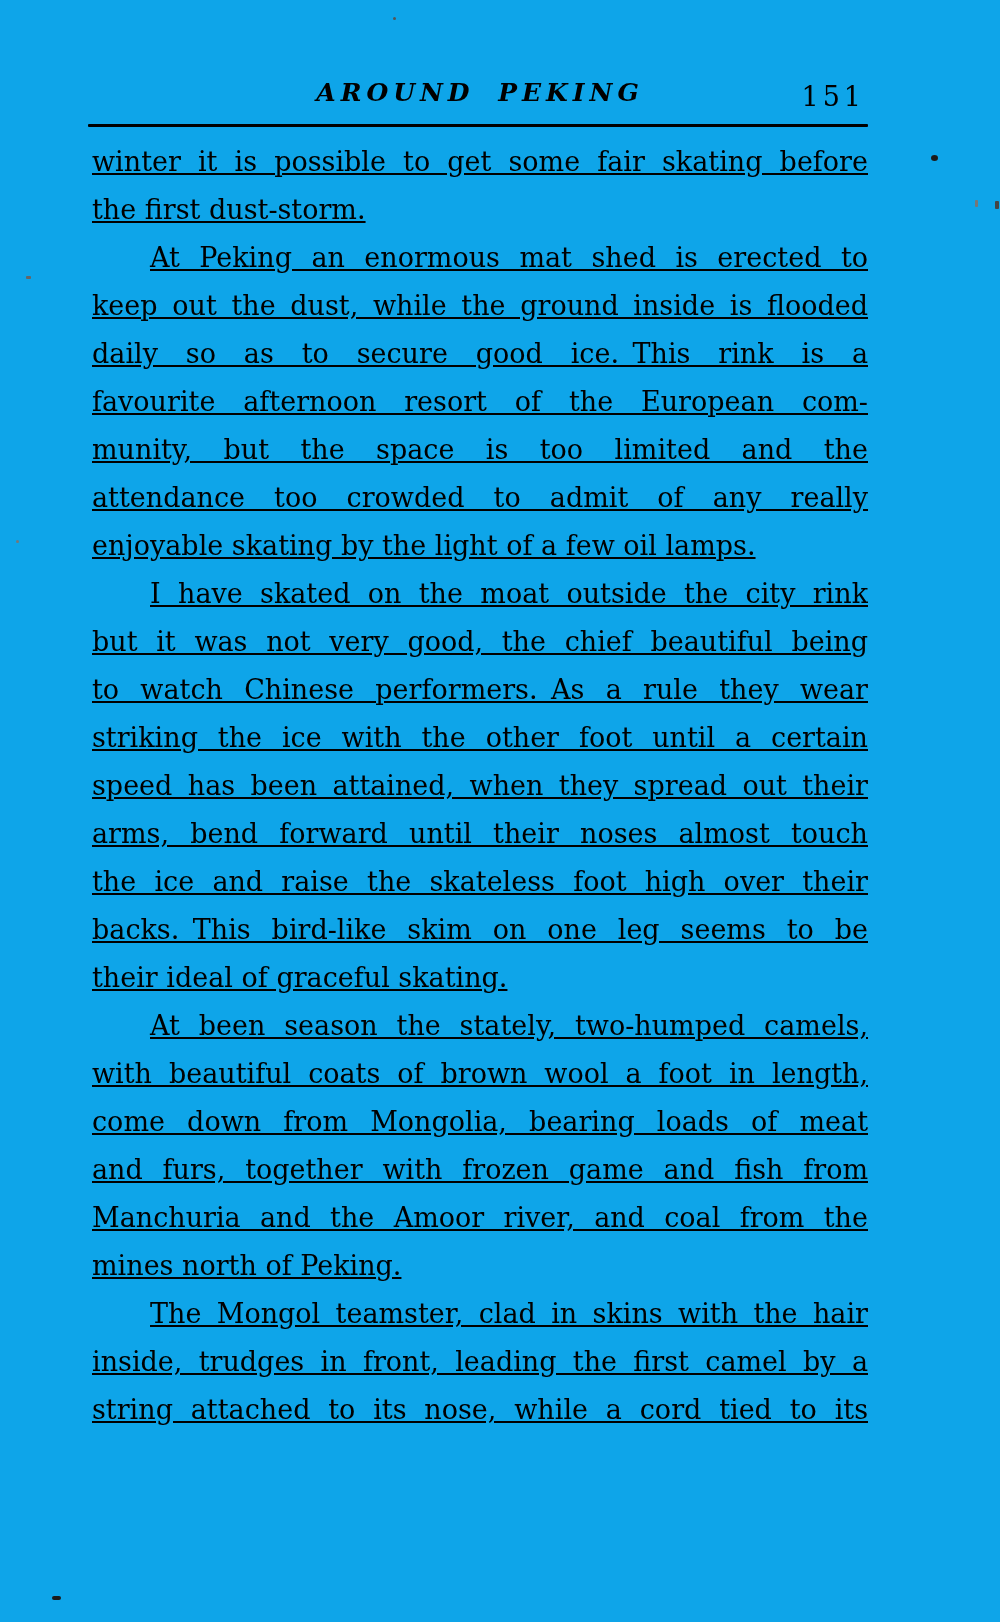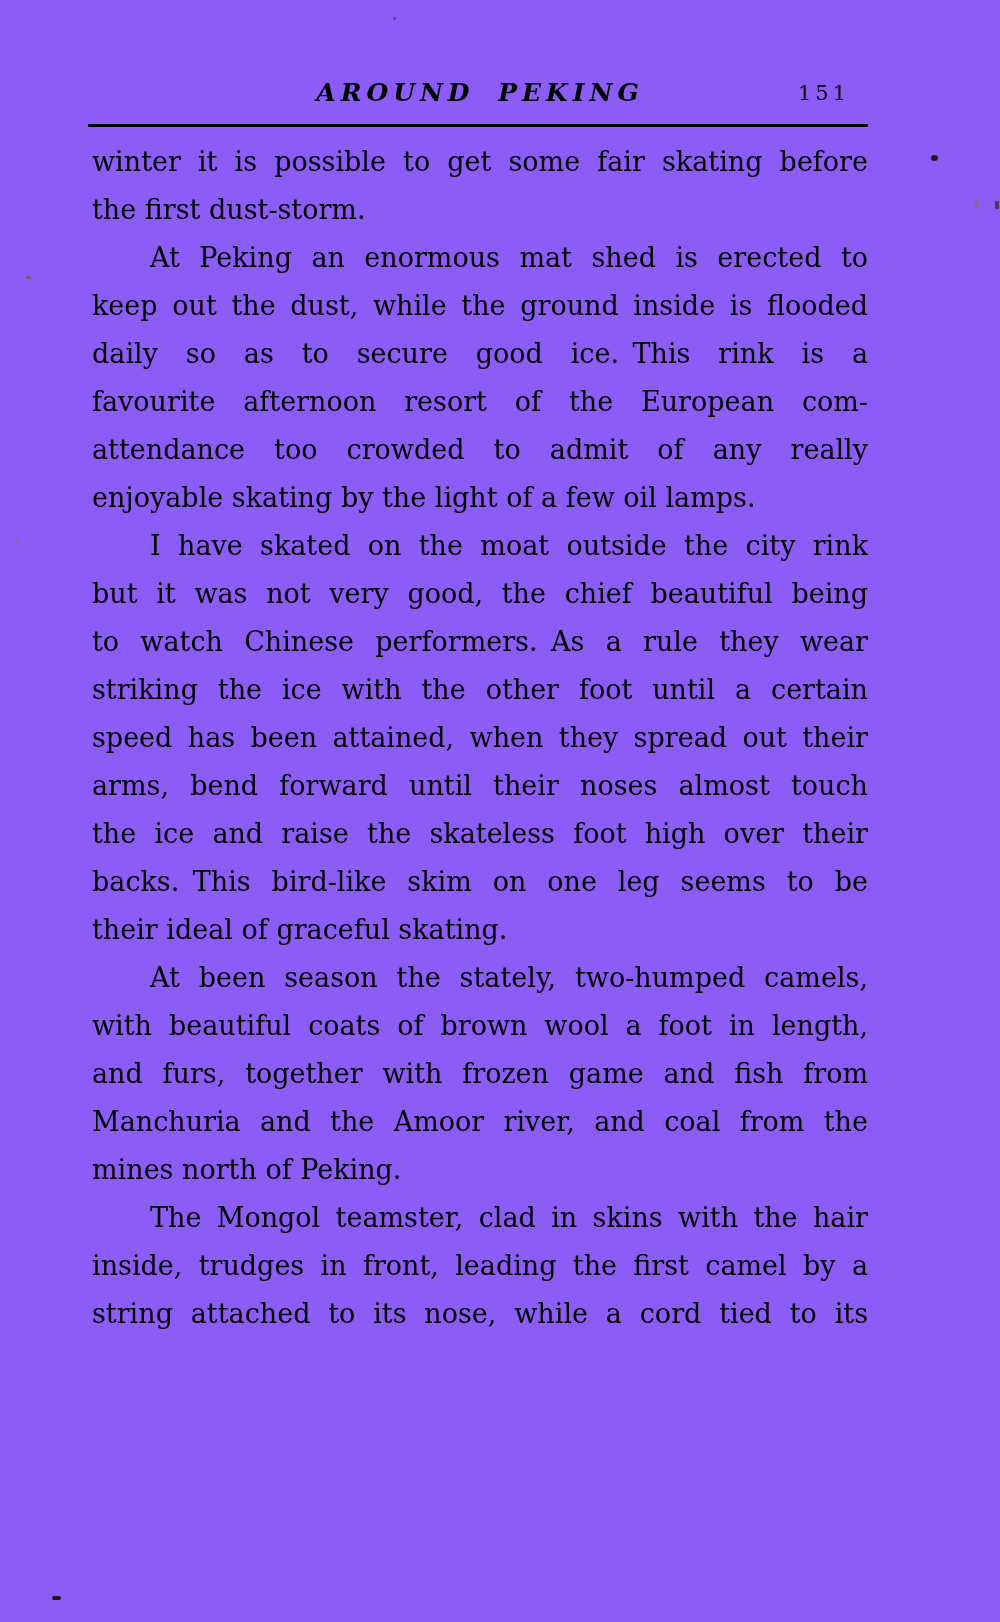--- a/index.html
+++ b/index.html
@@ -4,21 +4,21 @@
 <style>
   html, body {
     margin: 0;
     padding: 0;
     background: #ffffff;
   }
   #page {
     position: relative;
     width: 1000px;
     height: 1622px;
-    background: #8b5cf6;
+    background: #0ea5e9;
     overflow: hidden;
     font-family: "DejaVu Serif", "Liberation Serif", serif;
     color: #000000;
   }
   
   #running-head {
     position: absolute;
     top: 78px;
     left: 92px;
     width: 776px;
@@ -31,23 +31,23 @@
     text-align: center;
     font-style: italic;
     font-weight: bold;
     font-size: 25px;
     letter-spacing: 5px;
     word-spacing: 10px;
     white-space: nowrap;
   }
   #page-number {
     position: absolute;
-    right: 18px;
+    right: 3px;
     top: 3px;
-    font-size: 21px;
+    font-size: 27px;
     letter-spacing: 4px;
     font-variant-numeric: oldstyle-nums;
   }
   #head-rule {
     position: absolute;
     top: 124px;
     left: 88px;
     width: 780px;
     height: 3px;
     background: #000000;
@@ -62,20 +62,21 @@
     font-size: 27px;
     line-height: 48px;
   }
   .paragraph { margin: 0; }
   .line {
     text-align: justify;
     text-align-last: justify;
     white-space: normal;
     overflow: hidden;
     height: 48px;
+    text-decoration: underline;
   }
   .line.lastline { text-align-last: left; }
   .line.indent { text-indent: 58px; }
   
   .speck {
     position: absolute;
     background: #1b1b1b;
     border-radius: 50%;
   }
   #speck-top        { left: 393px; top: 17px;  width: 3px; height: 3px; background:#555; }
@@ -101,37 +102,39 @@
   <div id="text-body">
       <div class="paragraph">
         <div class="line">winter it is possible to get some fair skating before</div>
         <div class="line lastline">the first dust-storm.</div>
       </div>
       <div class="paragraph">
         <div class="line indent">At Peking an enormous mat shed is erected to</div>
         <div class="line">keep out the dust, while the ground inside is flooded</div>
         <div class="line">daily so as to secure good ice. This rink is a</div>
         <div class="line">favourite afternoon resort of the European com-</div>
+        <div class="line">munity, but the space is too limited and the</div>
         <div class="line">attendance too crowded to admit of any really</div>
         <div class="line lastline">enjoyable skating by the light of a few oil lamps.</div>
       </div>
       <div class="paragraph">
         <div class="line indent">I have skated on the moat outside the city rink</div>
         <div class="line">but it was not very good, the chief beautiful being</div>
         <div class="line">to watch Chinese performers. As a rule they wear</div>
         <div class="line">striking the ice with the other foot until a certain</div>
         <div class="line">speed has been attained, when they spread out their</div>
         <div class="line">arms, bend forward until their noses almost touch</div>
         <div class="line">the ice and raise the skateless foot high over their</div>
         <div class="line">backs. This bird-like skim on one leg seems to be</div>
         <div class="line lastline">their ideal of graceful skating.</div>
       </div>
       <div class="paragraph">
         <div class="line indent">At been season the stately, two-humped camels,</div>
         <div class="line">with beautiful coats of brown wool a foot in length,</div>
+        <div class="line">come down from Mongolia, bearing loads of meat</div>
         <div class="line">and furs, together with frozen game and fish from</div>
         <div class="line">Manchuria and the Amoor river, and coal from the</div>
         <div class="line lastline">mines north of Peking.</div>
       </div>
       <div class="paragraph">
         <div class="line indent">The Mongol teamster, clad in skins with the hair</div>
         <div class="line">inside, trudges in front, leading the first camel by a</div>
         <div class="line">string attached to its nose, while a cord tied to its</div>
       </div>
     </div>

